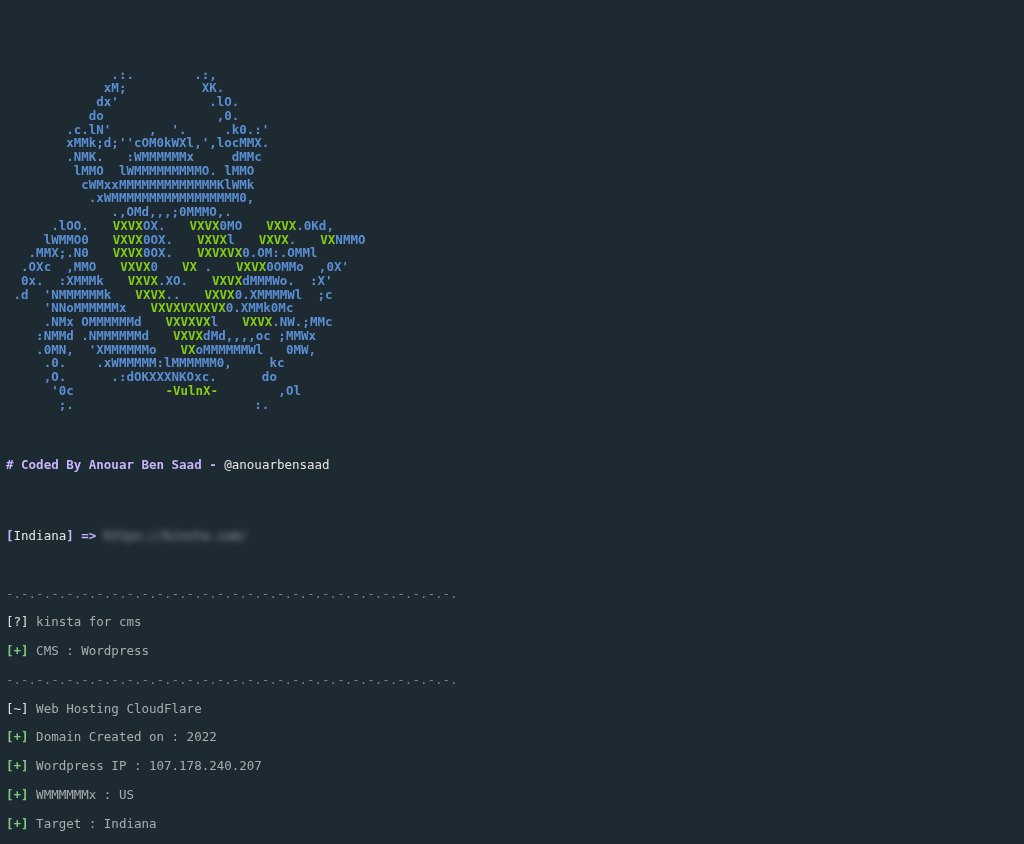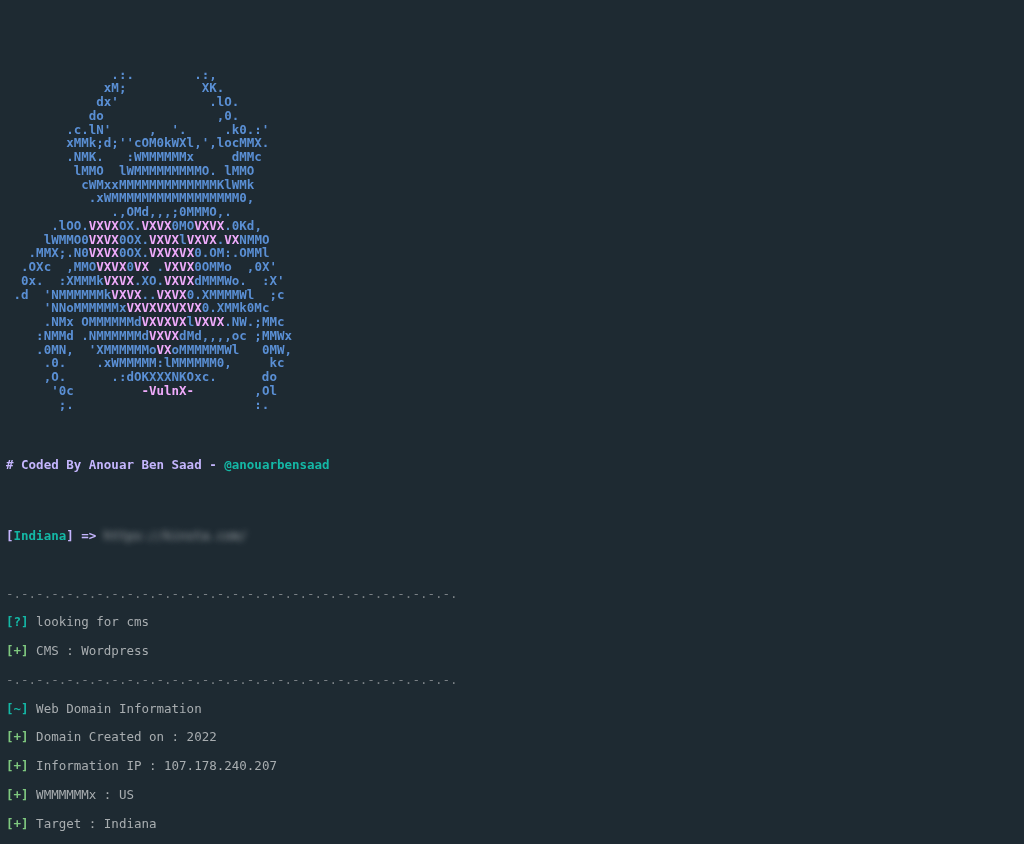--- a/index.html
+++ b/index.html
@@ -9,23 +9,23 @@
     font-family: 'Consolas', 'Monaco', monospace;
     font-size: 12.5px;
     line-height: 1.15;
     padding: 10px 6px;
     white-space: pre;
     width: 1024px;
     height: 844px;
     overflow: hidden;
   }
   .art { color: #5a8fd4; font-weight: bold; line-height: 1.1; white-space: pre; }
-  .art .w { color: #f0abfc; }
+  .art .w { color: #84cc16; margin-left: 24px; }
   .credit-line { margin-top: 18px; margin-bottom: 28px; }
-  .yellow { color: #14b8a6; font-weight: bold; }
+  .yellow { color: #e5e5e5; font-weight: normal; }
   .green  { color: #7fc97f; font-weight: bold; }
   .white  { color: #c4b5fd; font-weight: bold; }
   .dim    { color: #a8adb0; }
   .blurred {
     color: transparent;
     text-shadow: 0 0 6px #b0b5b8;
     user-select: none;
   }
   .line { white-space: pre; }
   .dash { color: #7a8085; letter-spacing: 0; }
@@ -59,26 +59,26 @@
      .0.    .xWMMMMM:lMMMMMM0,     kc
      ,O.      .:dOKXXXNKOxc.      do
       '0c         <span class="w">-VulnX-</span>        ,Ol
        ;.                        :.</span></div>
 
 <div class="line credit-line"><span class="white"># Coded By Anouar Ben Saad - </span><span class="yellow">@anouarbensaad</span></div>
 
 <div class="line"><span class="white">[</span><span class="yellow">Indiana</span><span class="white">]</span><span class="white"> =&gt; </span><span class="blurred">https://kinsta.com/</span></div>
 <div class="line"> </div>
 <div class="line dash">-.-.-.-.-.-.-.-.-.-.-.-.-.-.-.-.-.-.-.-.-.-.-.-.-.-.-.-.-.-.</div>
-<div class="line"><span class="yellow">[?] </span><span class="dim">looking for cms</span></div>
+<div class="line"><span class="yellow">[?] </span><span class="dim">kinsta for cms</span></div>
 <div class="line"><span class="green">[+] </span><span class="dim">CMS : Wordpress</span></div>
 <div class="line dash">-.-.-.-.-.-.-.-.-.-.-.-.-.-.-.-.-.-.-.-.-.-.-.-.-.-.-.-.-.-.</div>
-<div class="line"><span class="yellow">[~] </span><span class="dim">Web Domain Information</span></div>
+<div class="line"><span class="yellow">[~] </span><span class="dim">Web Hosting CloudFlare</span></div>
 <div class="line"><span class="green">[+] </span><span class="dim">Domain Created on : 2022</span></div>
-<div class="line"><span class="green">[+] </span><span class="dim">Information IP : 107.178.240.207</span></div>
+<div class="line"><span class="green">[+] </span><span class="dim">Wordpress IP : 107.178.240.207</span></div>
 <div class="line"><span class="green">[+] </span><span class="dim">WMMMMMMx : US</span></div>
 <div class="line"><span class="green">[+] </span><span class="dim">Target : Indiana</span></div>
 
 
 
 
 
 
 
 

